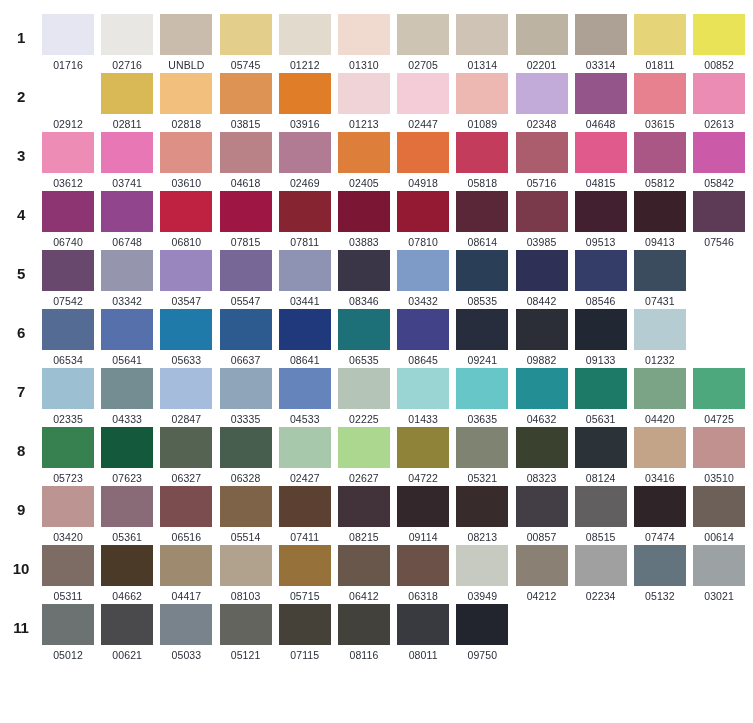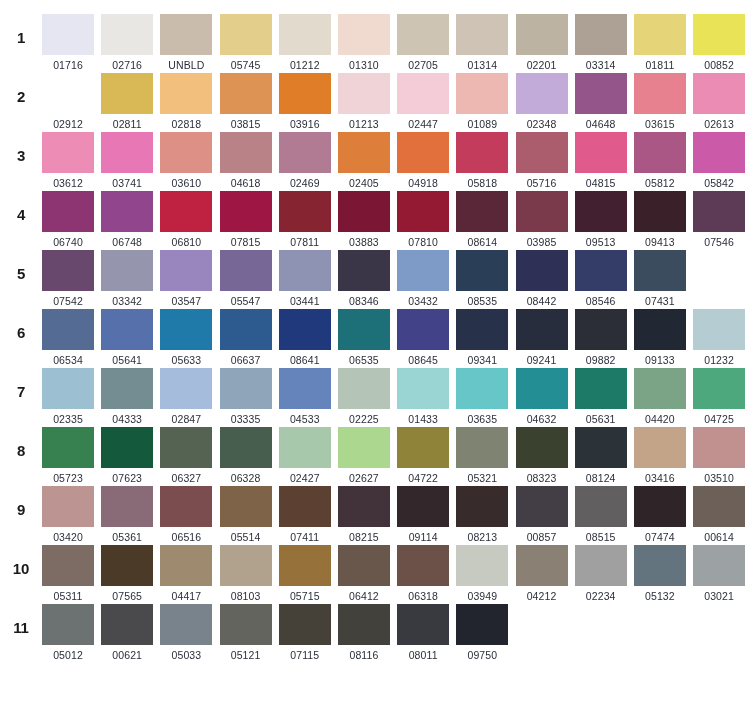--- a/index.html
+++ b/index.html
@@ -353,24 +353,20 @@
         </div>
         <div class="swatch-cell">
           <div class="swatch-chip" style="background-color: rgb(29, 112, 119);"></div>
           <div class="swatch-label">06535</div>
         </div>
         <div class="swatch-cell">
           <div class="swatch-chip" style="background-color: rgb(65, 66, 135);"></div>
           <div class="swatch-label">08645</div>
         </div>
         <div class="swatch-cell">
-          <div class="swatch-chip" style="background-color: rgb(39, 49, 74);"></div>
-          <div class="swatch-label">09341</div>
-        </div>
-        <div class="swatch-cell">
           <div class="swatch-chip" style="background-color: rgb(40, 45, 61);"></div>
           <div class="swatch-label">09241</div>
         </div>
         <div class="swatch-cell">
           <div class="swatch-chip" style="background-color: rgb(44, 46, 55);"></div>
           <div class="swatch-label">09882</div>
         </div>
         <div class="swatch-cell">
           <div class="swatch-chip" style="background-color: rgb(34, 39, 52);"></div>
           <div class="swatch-label">09133</div>
@@ -542,21 +538,21 @@
     </div>
     <div class="palette-row">
       <div class="row-number">10</div>
       <div class="swatch-track">
         <div class="swatch-cell">
           <div class="swatch-chip" style="background-color: rgb(125, 108, 99);"></div>
           <div class="swatch-label">05311</div>
         </div>
         <div class="swatch-cell">
           <div class="swatch-chip" style="background-color: rgb(75, 58, 39);"></div>
-          <div class="swatch-label">07565</div>
+          <div class="swatch-label">04662</div>
         </div>
         <div class="swatch-cell">
           <div class="swatch-chip" style="background-color: rgb(157, 138, 111);"></div>
           <div class="swatch-label">04417</div>
         </div>
         <div class="swatch-cell">
           <div class="swatch-chip" style="background-color: rgb(176, 162, 140);"></div>
           <div class="swatch-label">08103</div>
         </div>
         <div class="swatch-cell">

